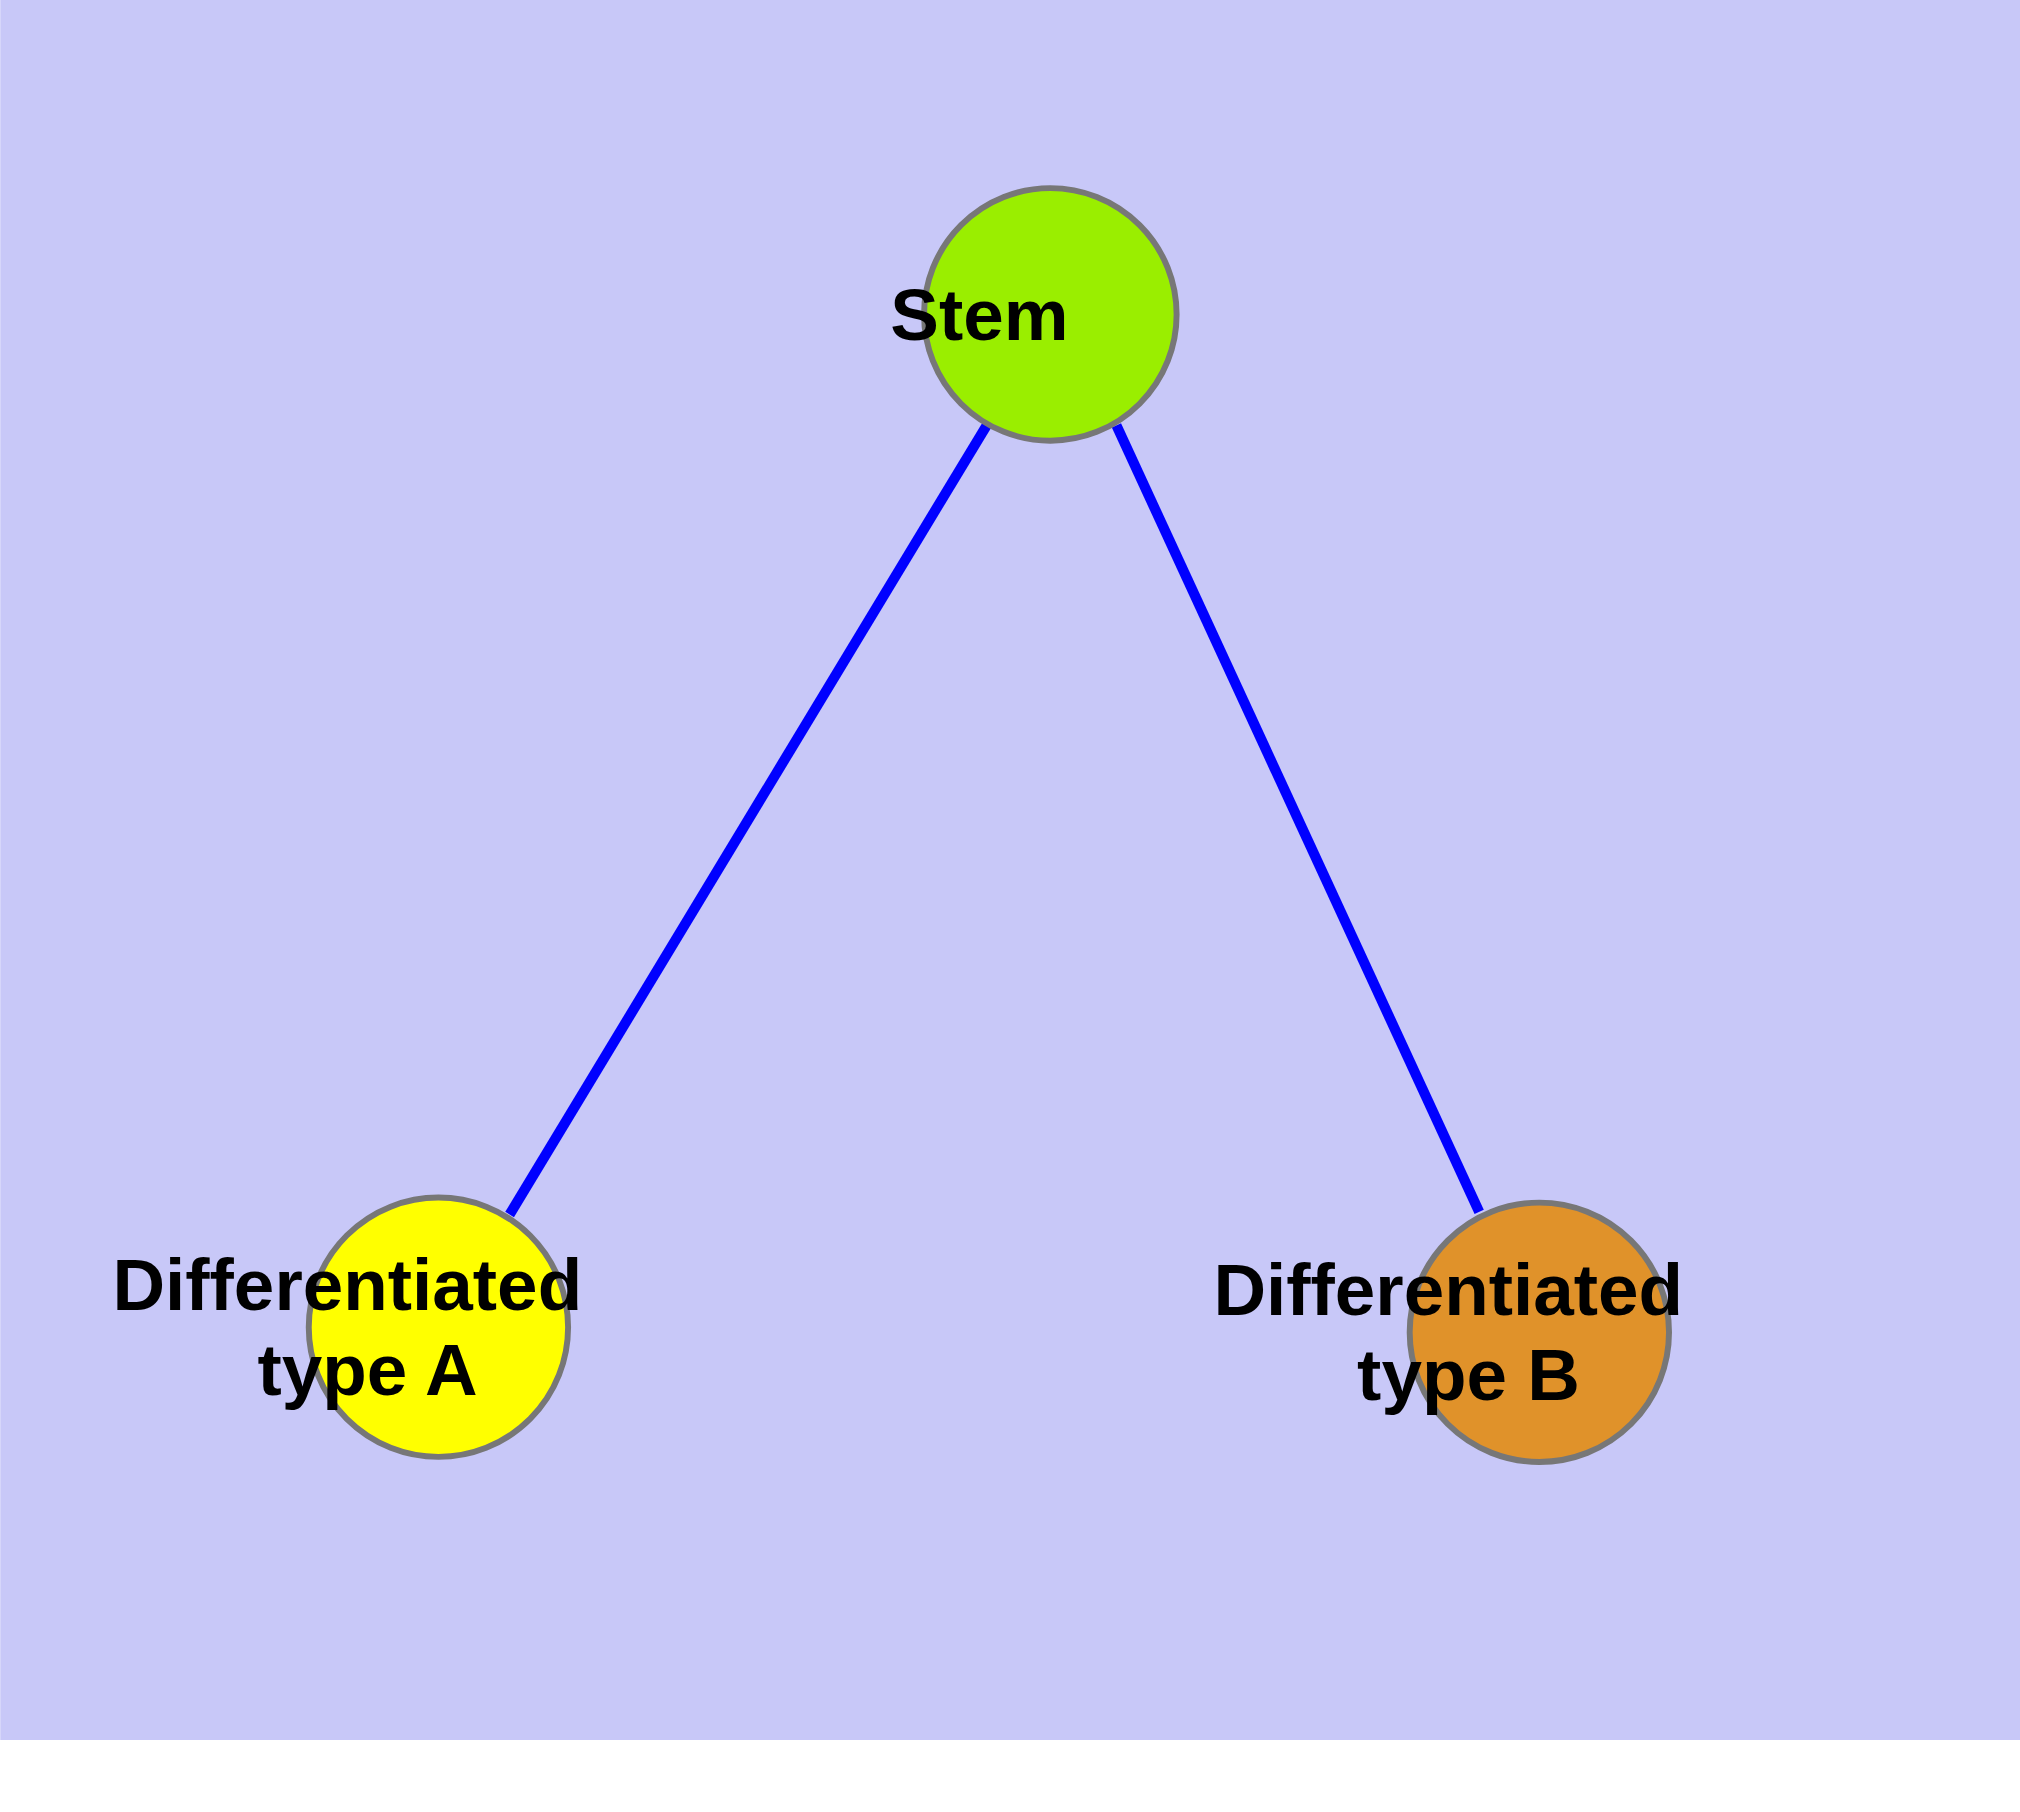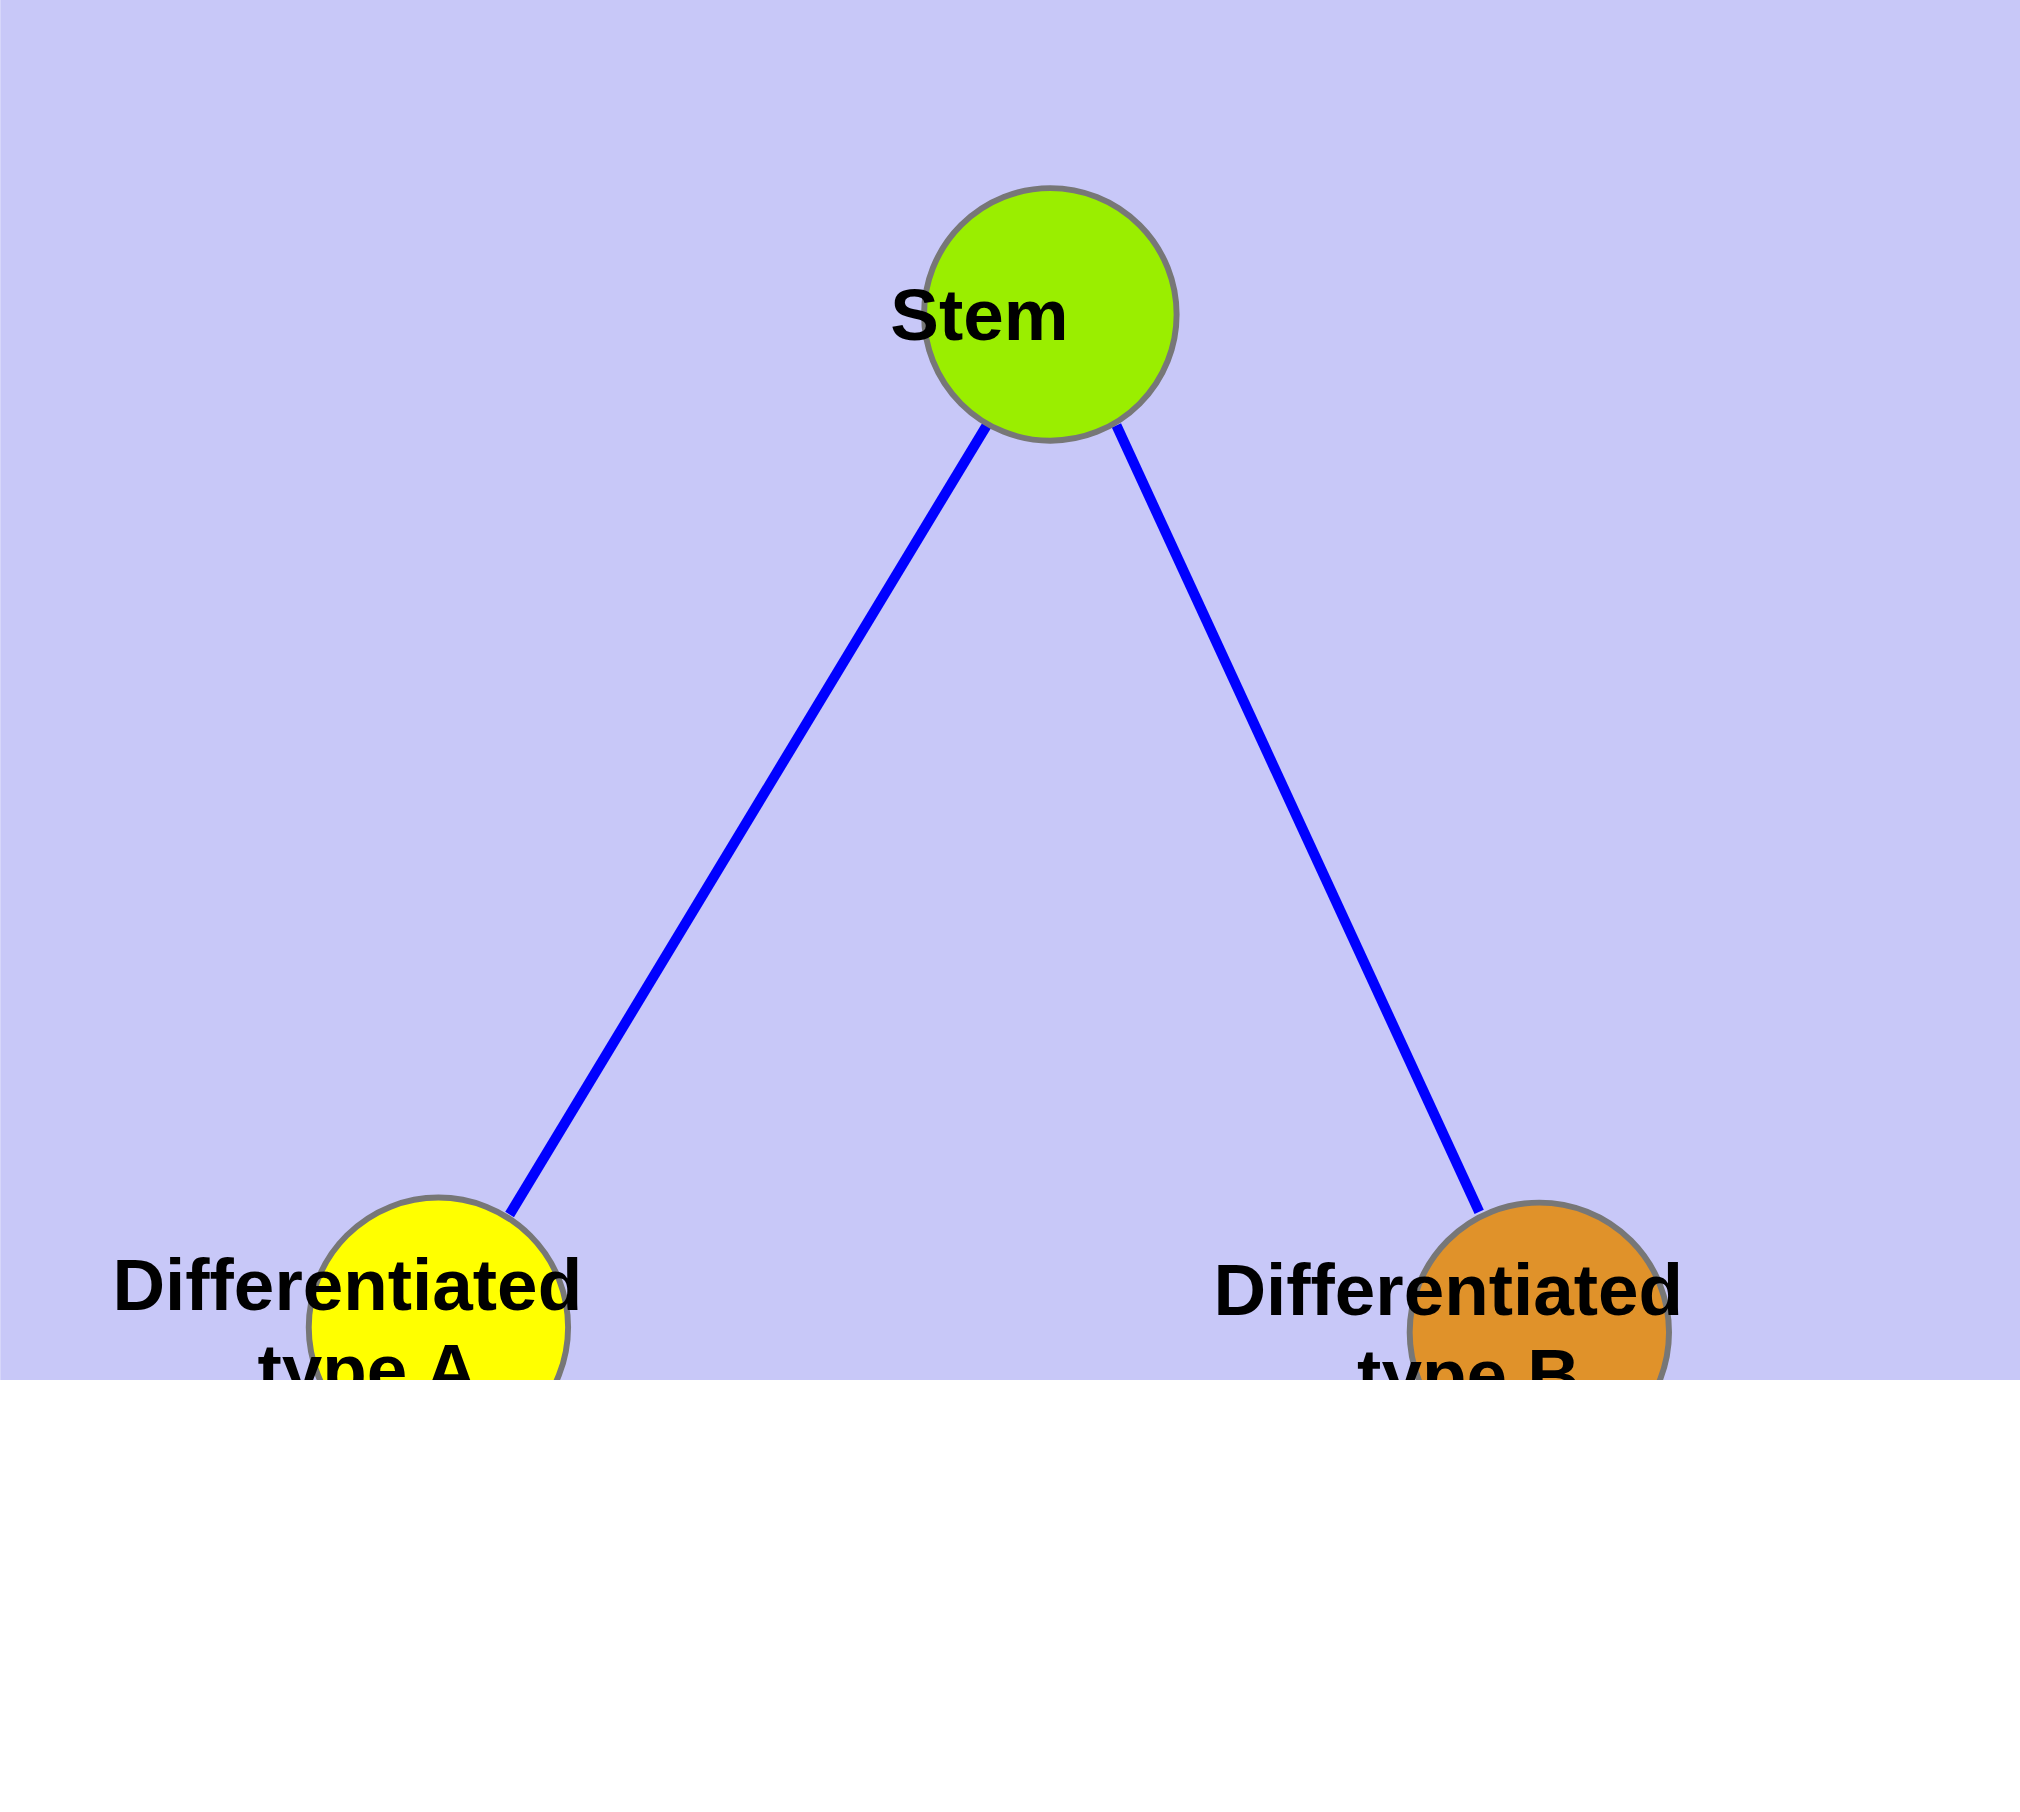--- a/index.html
+++ b/index.html
@@ -34,21 +34,21 @@
     font-size: 86px;
     fill: #000000;
     text-anchor: middle;
     dominant-baseline: middle;
     white-space: pre;
   }
 </style>
 </head>
 <body>
 
-<div id="canvas" style="width: 2021px; height: 1380px;">
+<div id="canvas" style="width: 2021px; height: 1740px;">
   <svg id="graph-svg" viewBox="0 0 2384 2138" xmlns="http://www.w3.org/2000/svg">
 
     <rect x="0" y="0" width="2384" height="2138" fill="#c8c8f8"></rect>
 
     <g>
       <line class="edge-line" x1="1165" y1="500" x2="601" y2="1433" stroke="#0000ff" stroke-width="12"></line>
       <line class="edge-line" x1="1317" y1="502" x2="1745" y2="1430" stroke="#0000ff" stroke-width="12"></line>
     </g>
 
     <g>

